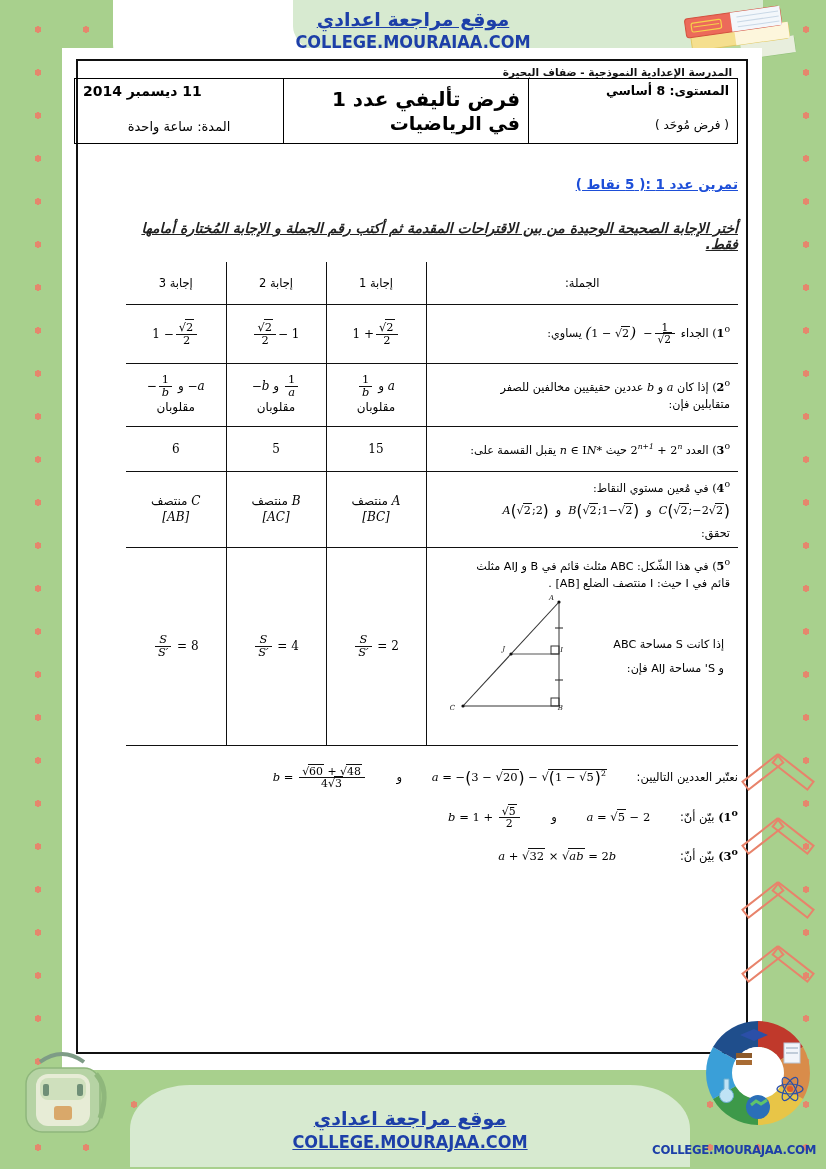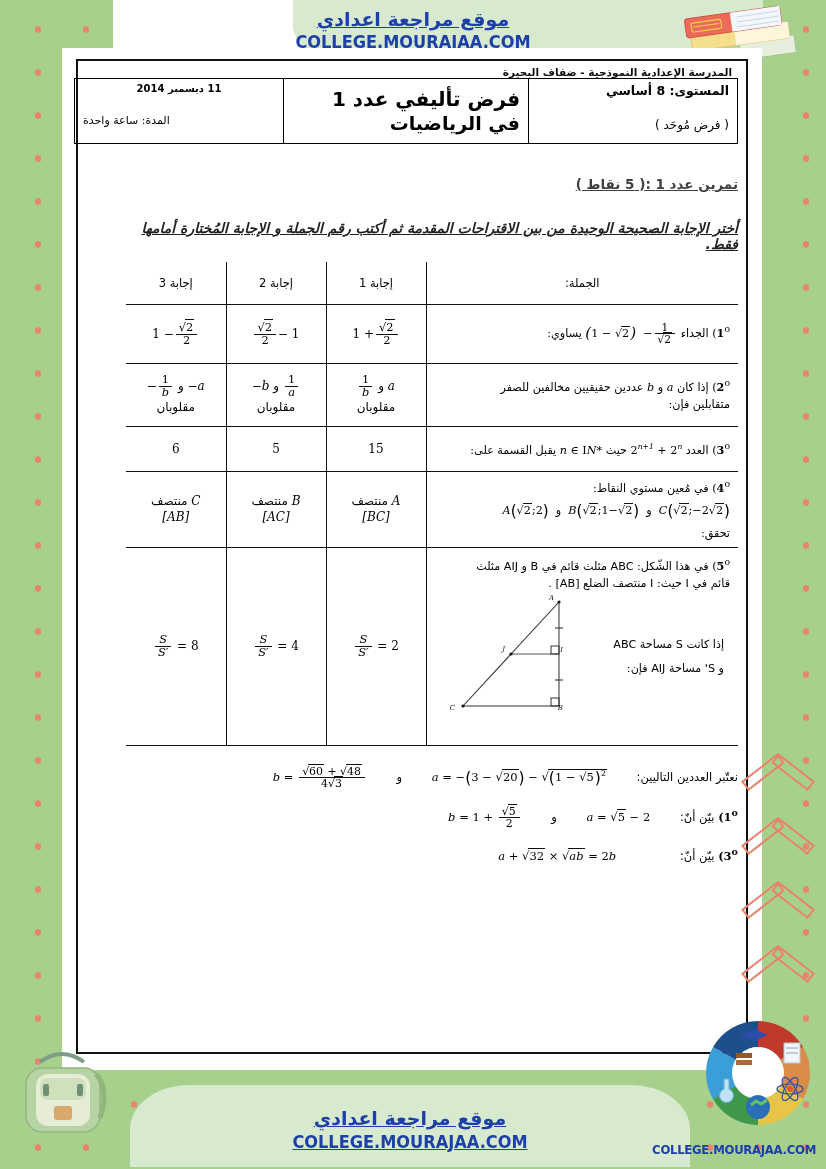--- a/index.html
+++ b/index.html
@@ -100,26 +100,26 @@
     height: 56px;
   }
   .hdr-right { width: 192px; }
   .hdr-mid   { width: 228px; text-align: right; vertical-align: middle !important; }
   .hdr-left  { width: 192px; }
 
   .lvl      { font-size: 12.5px; font-weight: bold; }
   .ctrl     { font-size: 12px; margin-top: 20px; }
   .title1   { font-size: 20px; font-weight: bold; line-height: 1.25; }
   .title2   { font-size: 19px; font-weight: bold; line-height: 1.25; }
-  .date     { font-size: 10px; font-weight: bold; text-align: center; }
-  .dur      { font-size: 11px; text-align: left; margin-top: 20px; }
+  .date     { font-size: 14px; font-weight: bold; text-align: left; }
+  .dur      { font-size: 13px; text-align: center; margin-top: 20px; }
 
   
   .ex-head {
-    font-size: 13.5px; font-weight: bold; color: #404040;
+    font-size: 13.5px; font-weight: bold; color: #1d4ed8;
     text-decoration: underline;
     margin: 0;
   }
   .ex-head .pts { text-decoration: none; font-weight: bold; }
   .instruction {
     font-size: 14px; font-style: italic; font-weight: bold;
     color: #222; margin-top: 28px; text-decoration: underline;
   }
 
   

